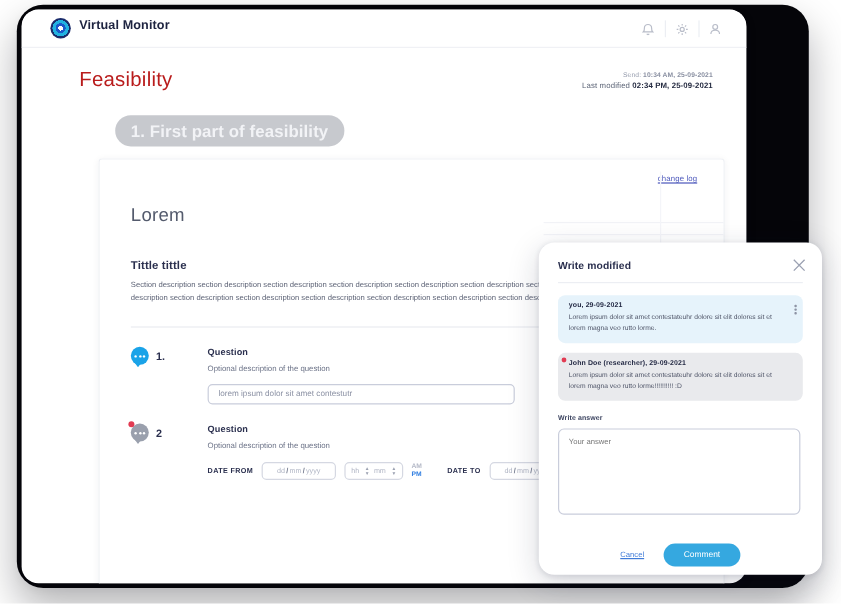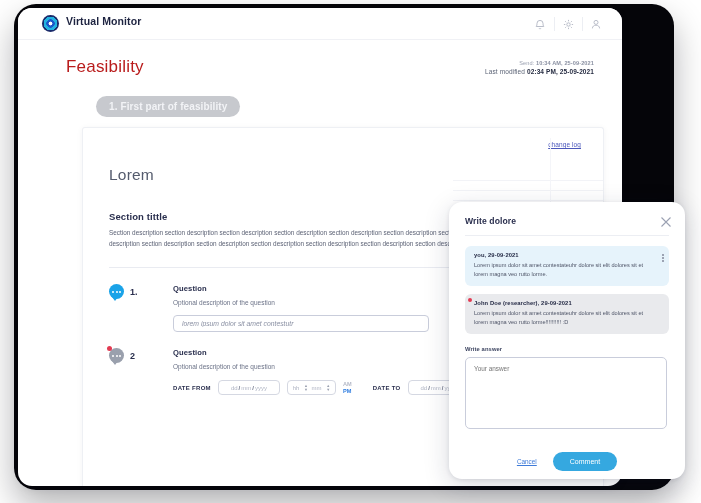--- a/index.html
+++ b/index.html
@@ -93,21 +93,21 @@
   .meta-mod { font-size: 6.5px; color: #5c6476; margin-top: 2px; letter-spacing: .1px; }
   .meta-mod b { font-weight: bold; color: #262c42; }
 
   
   .tabs {
     display: flex; gap: 11px;
     padding: 0 0 0 78px;
     margin-top: 4px;
   }
   .tab {
-    font-size: 10px; font-weight: bold;
+    font-size: 14px; font-weight: bold;
     padding: 5px 13px;
     border-radius: 20px;
     letter-spacing: .1px;
     white-space: nowrap;
   }
   .tab.inactive { background: #c7c9ce; color: #f2f3f6; }
   .tab.active { background: #3441a0; color: #ffffff; }
 
   
   .sheet-wrap { position: relative; margin-top: 10px; padding-left: 64px; padding-right: 18px; }
@@ -173,21 +173,20 @@
 
   .q-input {
     margin-top: 9px;
     width: 256px; height: 17px;
     border: 1px solid #c9cddb; border-radius: 4px;
     background: #ffffff;
     font-size: 6.8px; color: #8a90a3;
     padding: 0 8px;
     font-family: "Liberation Sans", sans-serif;
     outline: none;
-    font-style: italic;
   }
 
   
   .date-row { display: flex; align-items: center; margin-top: 10px; gap: 7px; }
   .date-lbl { font-size: 6px; font-weight: bold; color: #2a2f4e; letter-spacing: .3px; }
   .date-field {
     width: 62px; height: 15px;
     border: 1px solid #d5d8e2; border-radius: 4px;
     background: #fff;
     display: flex; align-items: center; justify-content: center;
@@ -326,21 +325,21 @@
             <i></i>
             <i></i>
             <i></i>
             <i></i>
             <i></i>
             <i></i>
         </div>
         <div class="faint-vline"></div>
 
         <div class="doc-title">Lorem</div>
-        <div class="doc-sec-title">Section tittle</div>
+        <div class="doc-sec-title">Tittle tittle</div>
         <div class="doc-body">Section description section description section description section description section description section description section description section description section description section description section description section description section description</div>
         <div class="hr-thin"></div>
 
         <div class="question">
           <div class="q-badge">
             <div class="bubble-icon">
               <span></span>
                 <span></span>
                 <span></span>
             </div>
@@ -401,21 +400,21 @@
               <span>hh</span>
             </div>
           </div>
         </div>
 
       </div>
     </div>
   </div>
 
   <div class="comment-panel">
-    <div class="cp-title">Write dolore</div>
+    <div class="cp-title">Write modified</div>
     <div class="cp-close">
       <svg width="12" height="12" viewBox="0 0 12 12" fill="none" stroke="currentColor" stroke-width="1.1">
         <path d="M1.5 1.5l9 9M10.5 1.5l-9 9"></path>
       </svg>
     </div>
     <div class="cp-rule"></div>
 
     <div class="cmt mine">
       <div class="cmt-head">you, 29-09-2021</div>
       <div class="cmt-body">Lorem ipsum dolor sit amet contestateuhr dolore sit elit dolores sit et lorem magna veo rutto lorme.</div>

